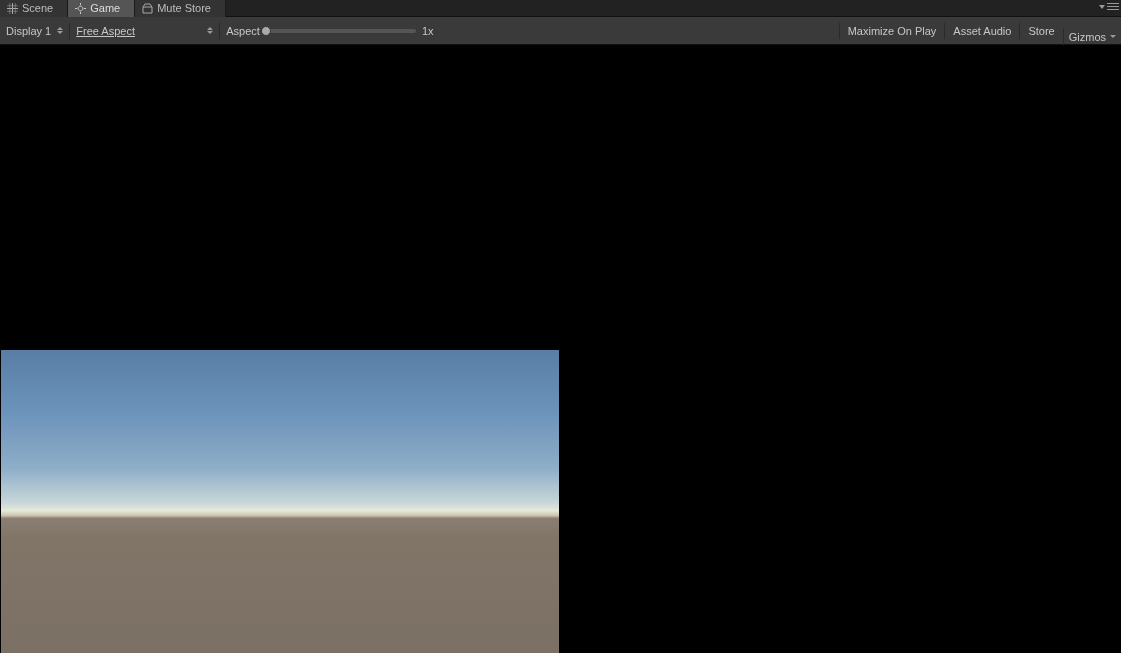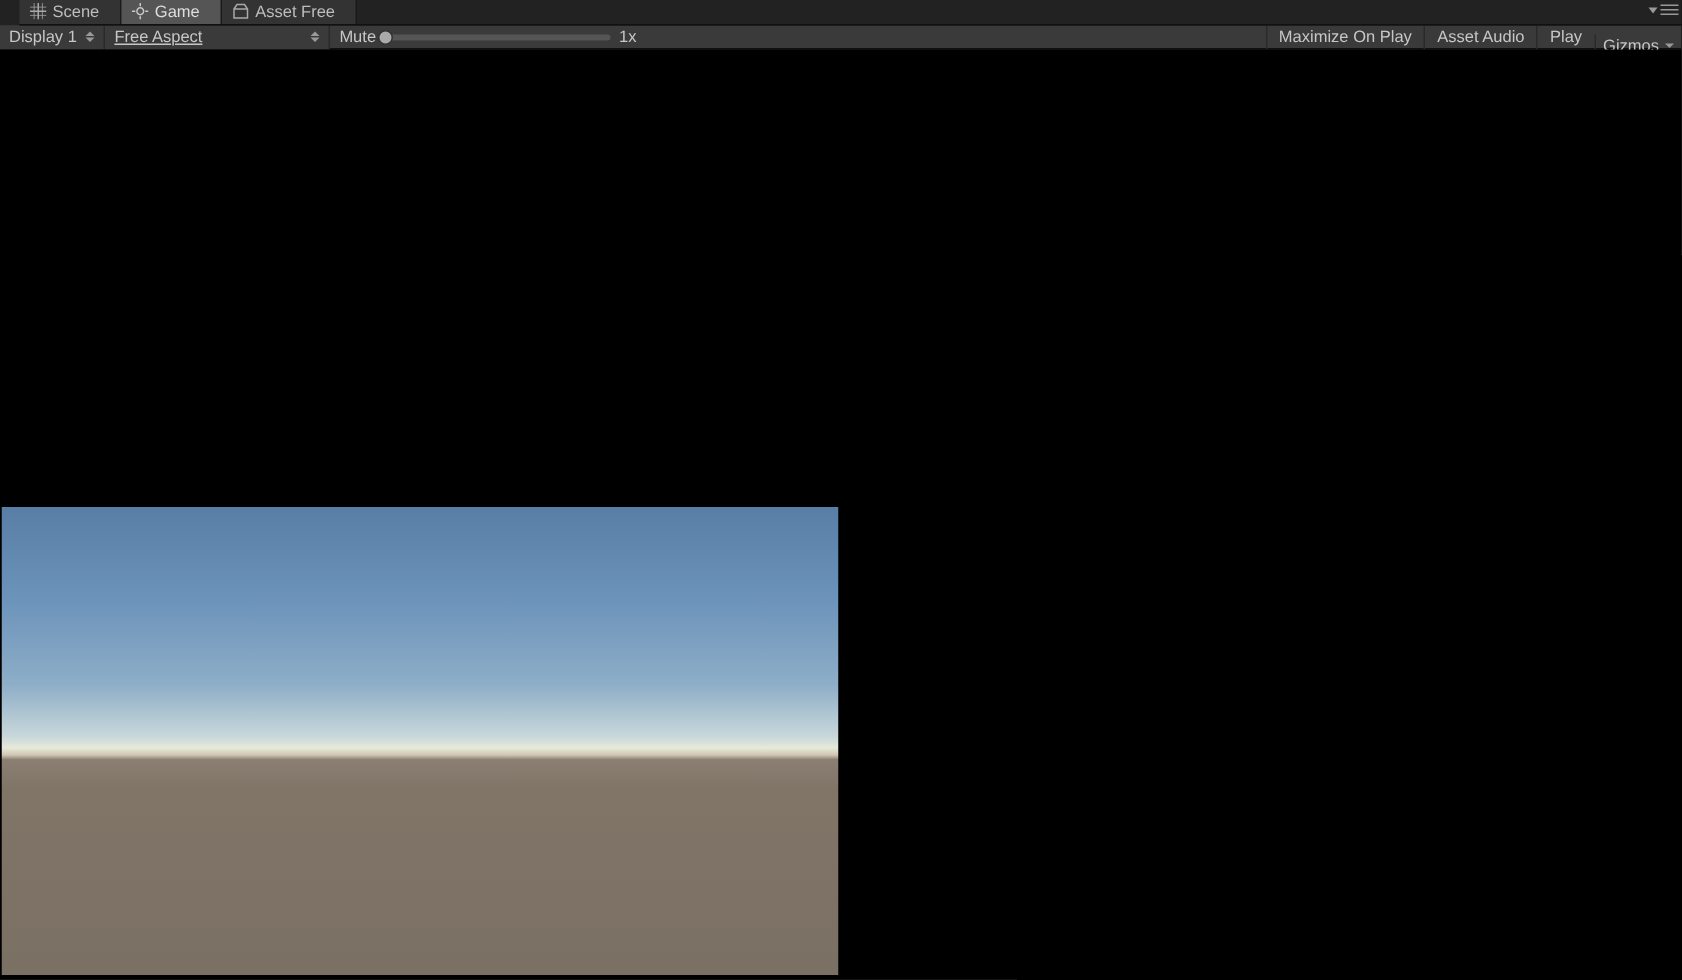--- a/index.html
+++ b/index.html
@@ -1,26 +1,26 @@
 <!DOCTYPE html>
 <html><head>
 <meta charset="utf-8">
 <style>
   *{box-sizing:border-box;margin:0;padding:0;font-family:Arial,Helvetica,sans-serif;}
   html,body{width:1121px;height:653px;background:#222;overflow:hidden;color:#b9b9b9;font-size:11px;}
-  .tabbar{height:17px;background:#222;display:flex;align-items:flex-end;position:relative;border-bottom:1px solid #111;margin-left:13px;}
+  .tabbar{height:17px;background:#222;display:flex;align-items:center;position:relative;border-bottom:1px solid #111;}
   .tab{display:flex;align-items:center;gap:4px;padding:0 14px 0 6px;height:17px;background:#333;color:#bdbdbd;cursor:pointer;border-right:1px solid #1a1a1a;}
   .tab.active{background:#555;color:#ddd;}
   .tab .ico{display:inline-flex;align-items:center;justify-content:center;width:12px;height:12px;}
   .tab-options{position:absolute;right:2px;top:3px;display:flex;gap:2px;align-items:center;}
   .burger{width:12px;height:8px;position:relative;}
   .burger::before,.burger::after,.burger span{content:"";position:absolute;left:0;right:0;height:1px;background:#999;}
   .burger::before{top:0;} .burger span{top:3px;} .burger::after{top:6px;}
   .caret{width:0;height:0;border-left:3px solid transparent;border-right:3px solid transparent;border-top:4px solid #999;margin-left:1px;}
-  .toolbar{height:16px;background:#3a3a3a;display:flex;align-items:center;color:#c7c7c7;border-bottom:1px solid #111;}
+  .toolbar{height:28px;background:#3a3a3a;display:flex;align-items:center;color:#c7c7c7;border-bottom:1px solid #111;}
   .dd{height:16px;display:flex;align-items:center;padding:0 6px;border-right:1px solid #2a2a2a;gap:6px;cursor:pointer;background:#3a3a3a;}
   .dd .updown{display:flex;flex-direction:column;gap:0;line-height:0;}
   .tri-up{width:0;height:0;border-left:3px solid transparent;border-right:3px solid transparent;border-bottom:3px solid #999;margin-bottom:1px;}
   .tri-down{width:0;height:0;border-left:3px solid transparent;border-right:3px solid transparent;border-top:3px solid #999;}
   .scale-group{display:flex;align-items:center;gap:6px;padding:0 6px;}
   .slider{position:relative;width:150px;height:4px;background:#555;border-radius:2px;}
   .slider .thumb{position:absolute;top:50%;left:0;transform:translate(-50%,-50%);width:10px;height:10px;border-radius:50%;background:#aaa;border:1px solid #333;}
   .spacer{flex:1;}
   .tb-btn{height:16px;display:flex;align-items:center;padding:0 8px;border-left:1px solid #2a2a2a;cursor:pointer;}
   .tb-btn.small{padding:0 5px;margin-top:12px;}
@@ -67,21 +67,21 @@
         </svg>
     </span>
     <span>Game</span>
   </div>
   <div class="tab">
     <span class="ico">
       <svg width="11" height="11" viewBox="0 0 11 11">
           <path d="M1 4 L3 1 H8 L10 4 V10 H1 Z M1 4 H10" stroke="#a9a9a9" stroke-width="1" fill="none"></path>
         </svg>
     </span>
-    <span>Asset Free</span>
+    <span>Mute Store</span>
   </div>
   <div class="tab-options">
     <span class="caret"></span>
     <span class="burger">
         <span></span>
       </span>
   </div>
 </div>
 
 <div class="toolbar">
@@ -94,35 +94,35 @@
   </div>
   <div class="dd" style="min-width:150px;text-decoration:underline;">
     <span>Free Aspect</span>
     <span style="flex:1"></span>
     <span class="updown">
         <span class="tri-up"></span>
         <span class="tri-down"></span>
       </span>
   </div>
   <div class="scale-group">
-    <span>Mute</span>
+    <span>Aspect</span>
     <div class="slider">
       <div class="thumb"></div>
     </div>
     <span>1x</span>
   </div>
   <div class="spacer"></div>
   <div class="tb-btn">
     <span>Maximize On Play</span>
   </div>
   <div class="tb-btn">
     <span>Asset Audio</span>
   </div>
   <div class="tb-btn">
-    <span>Play</span>
+    <span>Store</span>
   </div>
   <div class="tb-btn small">
     <span>Gizmos</span>
     <span class="tri-down gizmos-caret"></span>
   </div>
 </div>
 
 <div class="view-area">
   <div class="camera-view">
     <div class="sky"></div>

